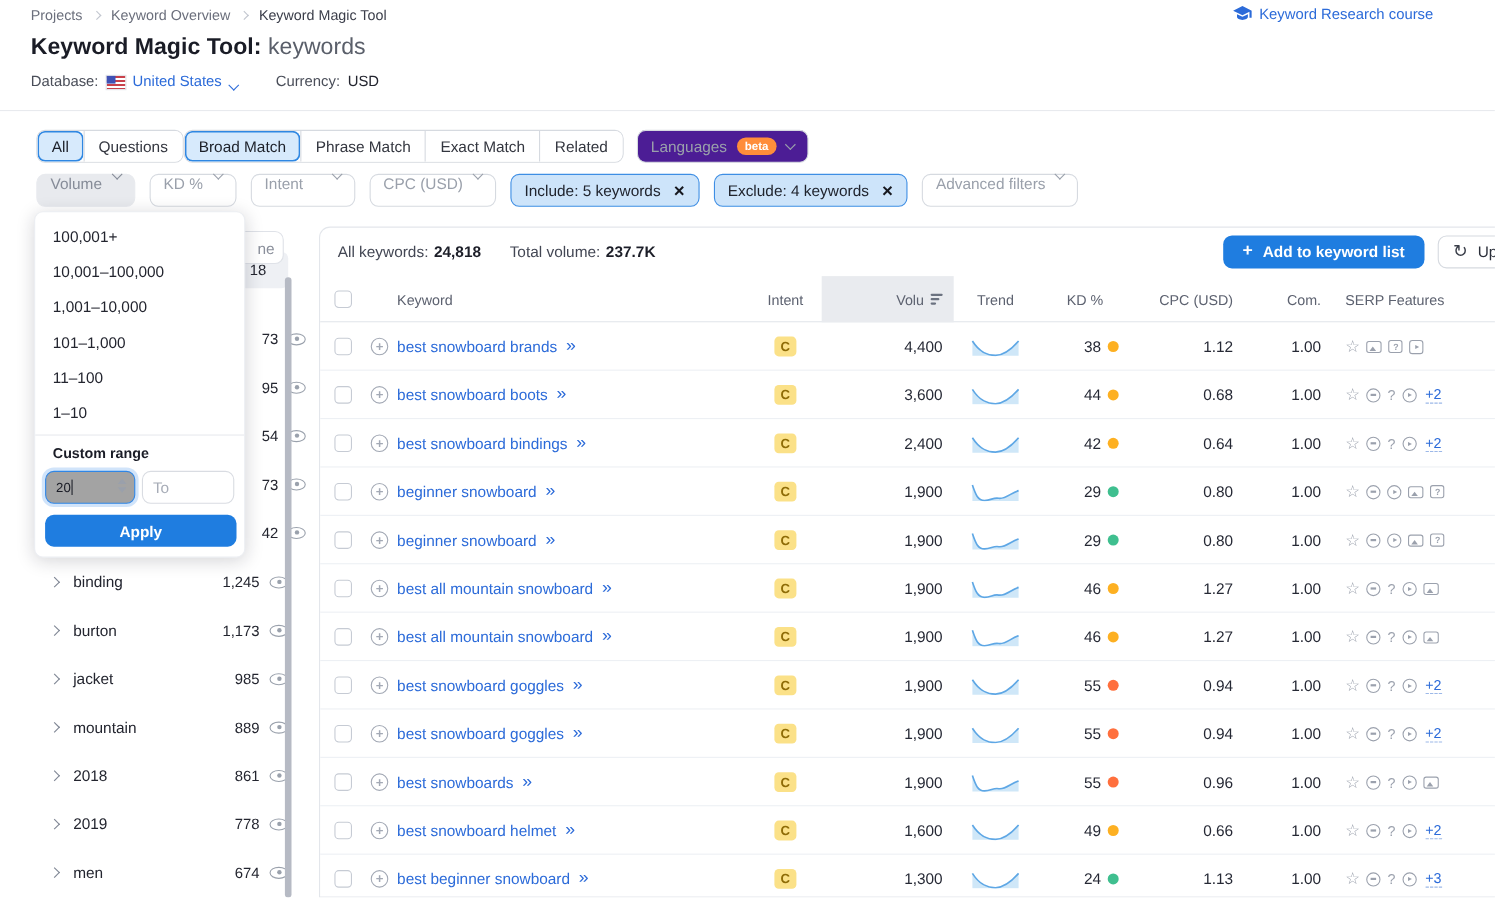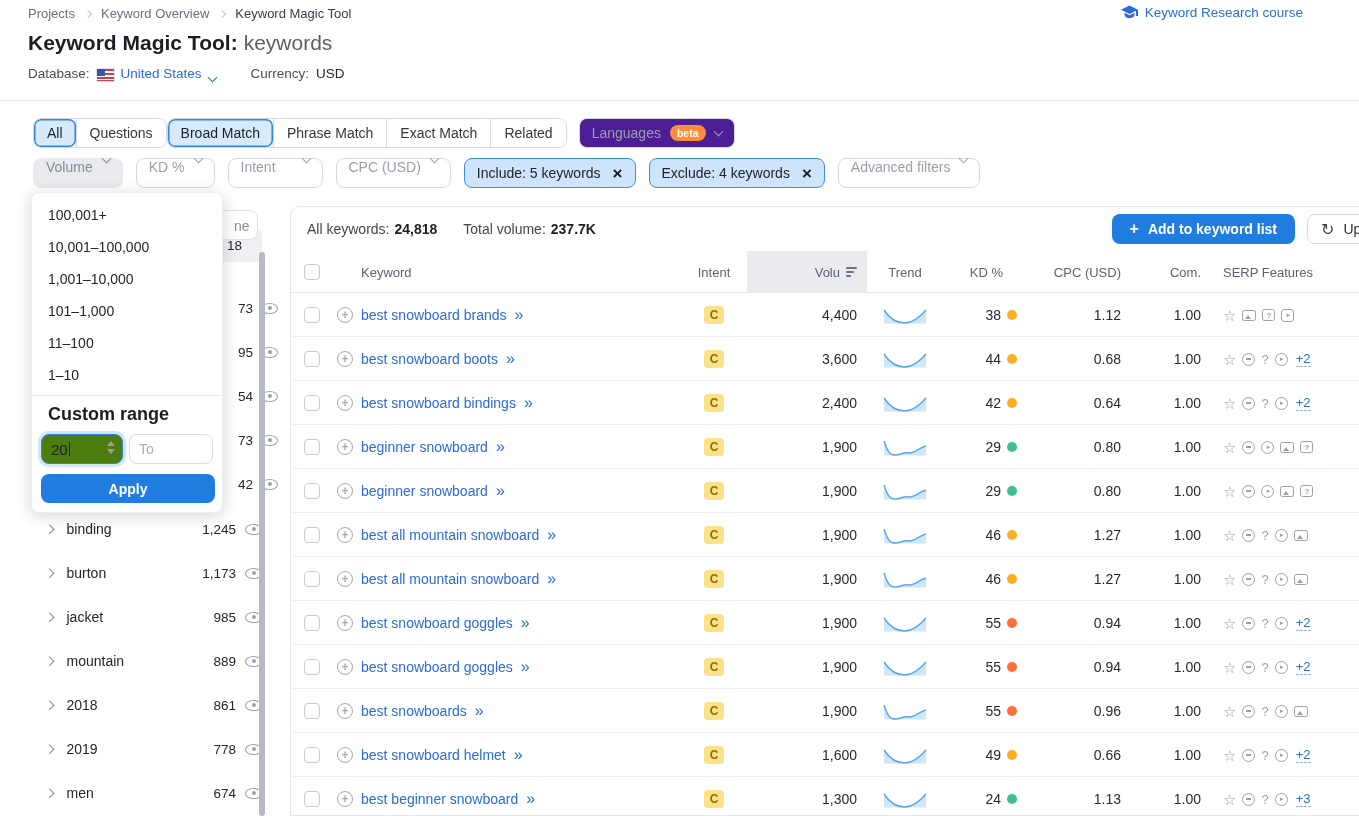--- a/index.html
+++ b/index.html
@@ -43,24 +43,24 @@
   .fbtn.open{background:#e8eaee;border-color:#e8eaee;color:#868c98}
   .fbtn.wide{min-width:95px;justify-content:space-between}
   .chip{display:flex;align-items:center;gap:12px;height:30px;padding:0 12px;border:1px solid #3e8ee4;border-radius:8px;background:#cde4fa;font-size:14px;color:#20242e;cursor:pointer}
   .chip .x{font-size:17px;font-weight:700;color:#16181f;line-height:1}
 
   
   .vol-panel{left:31px;top:192px;width:192px;z-index:40;background:#fff;border:1px solid #eceef2;border-radius:8px;
     box-shadow:0 3px 16px rgba(20,24,40,.18);padding:6px 0 9px 0}
   .vol-opt{height:32px;display:flex;align-items:center;padding:0 16px;font-size:14px;color:#23252f;cursor:pointer}
   .vol-div{border-top:1px solid #e8eaee;margin:4px 0 8px}
-  .vol-custom-label{font-size:18px;font-weight:700;color:#1a1c26;padding:0 16px;margin-bottom:9px}
+  .vol-custom-label{font-size:13px;font-weight:700;color:#1a1c26;padding:0 16px;margin-bottom:9px}
   .vol-inputs{display:flex;gap:6px;padding:0 9px}
-  .vol-from{position:relative;width:84px;height:30px;border:1.5px solid #2f86e6;border-radius:8px;background:#4d7c0f;
-    box-shadow:0 0 0 3px rgba(47,134,230,.22);display:flex;align-items:center;padding:0 20px 0 9px;font-size:15px;color:#1a1c26}
+  .vol-from{position:relative;width:84px;height:30px;border:1.5px solid #2f86e6;border-radius:8px;background:#a3a3a3;
+    box-shadow:0 0 0 3px rgba(47,134,230,.22);display:flex;align-items:center;padding:0 20px 0 9px;font-size:12px;color:#1a1c26}
   .caret{display:inline-block;width:1px;height:14px;background:#20232c;margin-left:1px}
   .spinners{position:absolute;right:7px;top:6px;display:flex;flex-direction:column;gap:3px}
   .sp-up{width:0;height:0;border-left:4px solid transparent;border-right:4px solid transparent;border-bottom:5px solid #9aa0ab}
   .sp-dn{width:0;height:0;border-left:4px solid transparent;border-right:4px solid transparent;border-top:5px solid #9aa0ab}
   .vol-to{width:84px;height:30px;border:1px solid #d9dce2;border-radius:8px;font-size:14px;padding:0 9px;color:#1a1c26;font-family:inherit;outline:none}
   .vol-to::placeholder{color:#a7acb7}
   .apply-btn{margin:10px 9px 0;width:174px;height:29px;border:none;border-radius:8px;background:#1f7de0;color:#fff;
     font-size:14px;font-weight:700;cursor:pointer;font-family:inherit}
 
   

